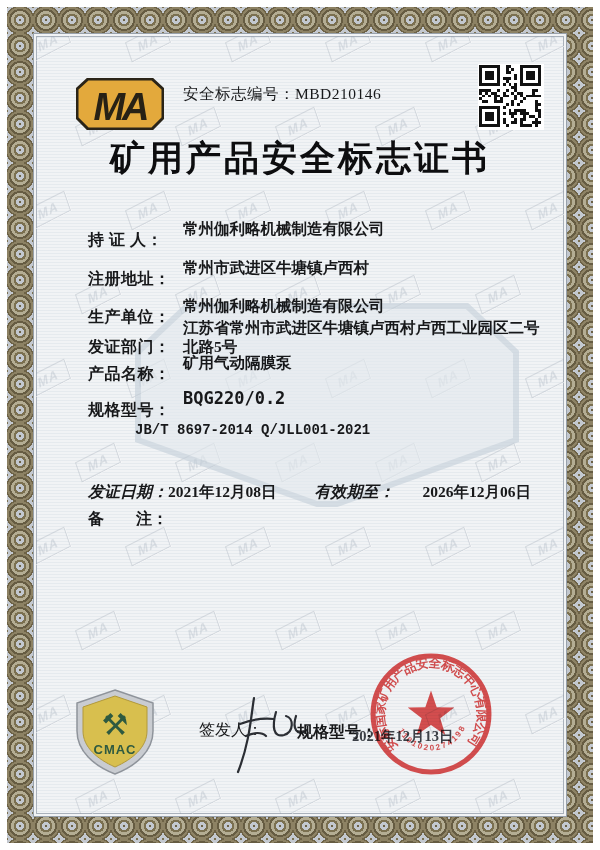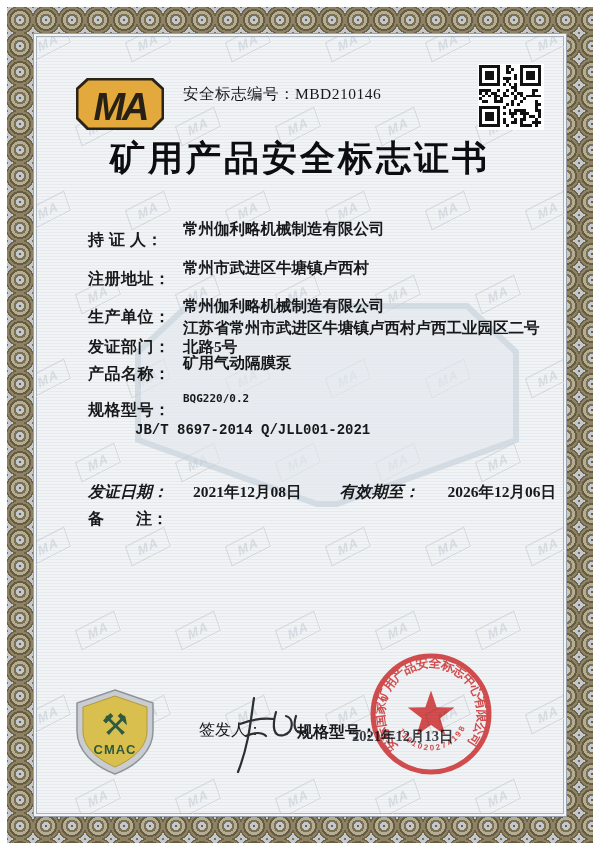--- a/index.html
+++ b/index.html
@@ -33,21 +33,21 @@
          font-size:35px;font-weight:900;letter-spacing:3px;color:#0d0d0f;}
   
   .row{position:absolute;left:88px;right:56px;display:flex;align-items:flex-start;font-size:16px;}
   .lbl{flex:0 0 95px;font-weight:600;letter-spacing:.5px;white-space:nowrap;margin-top:12px;}
   .val{flex:1;font-weight:700;line-height:19px;font-size:15.5px;padding-top:1px;}
   .row.wide .lbl{flex:0 0 215px;}
   .row.wide .val{padding-left:47px;}
   .dates{position:absolute;left:88px;top:482px;font-size:16px;white-space:nowrap;}
   .dates .lbl2{font-weight:600;font-style:italic;}
   .dates .val2{font-weight:700;font-size:15.5px;}
-  .d-issue-v{margin-left:25px;margin-right:38px;text-align:right;}
+  .d-issue-v{margin-right:38px;text-align:right;}
   .d-valid-v{margin-left:28px;}
   .remark{position:absolute;left:88px;top:509px;font-size:16px;font-weight:600;}
   
   .statement{position:absolute;left:82px;top:550px;width:463px;font-size:15.5px;font-weight:700;
              line-height:19.5px;text-align:justify;text-indent:2em;}
   
   .shield{position:absolute;left:70px;top:688px;}
   .issuer{position:absolute;left:199px;top:720px;font-size:16px;font-weight:400;}
   .sig{position:absolute;left:224px;top:686px;}
   .dept{position:absolute;left:297px;top:722px;font-size:16px;font-weight:600;}
@@ -361,21 +361,21 @@
     <div class="row" style="top:317px">
       <span class="lbl" style="padding-top:8px">发证部门：</span>
       <span class="val">江苏省常州市武进区牛塘镇卢西村卢西工业园区二号北路5号</span>
     </div>
     <div class="row" style="top:352px">
       <span class="lbl">产品名称：</span>
       <span class="val">矿用气动隔膜泵</span>
     </div>
     <div class="row" style="top:388px">
       <span class="lbl">规格型号：</span>
-      <span class="val" style="font-family:'DejaVu Sans Mono',monospace;font-size:11px">BQG220/0.2</span>
+      <span class="val" style="font-family:'DejaVu Sans Mono',monospace;font-size:17px">BQG220/0.2</span>
     </div>
     <div class="row wide" style="top:420px">
       <span class="val" style="font-family:Liberation Mono, monospace;font-size:14px;white-space:nowrap">JB/T 8697-2014  Q/JLL001-2021</span>
     </div>
 
     <div class="dates">
       <span class="lbl2">发证日期：</span><span class="val2 d-issue-v">2021年12月08日</span><span class="lbl2">有效期至：</span><span class="val2 d-valid-v">2026年12月06日</span>
     </div>
     <div class="remark">备　　注：</div>
 

